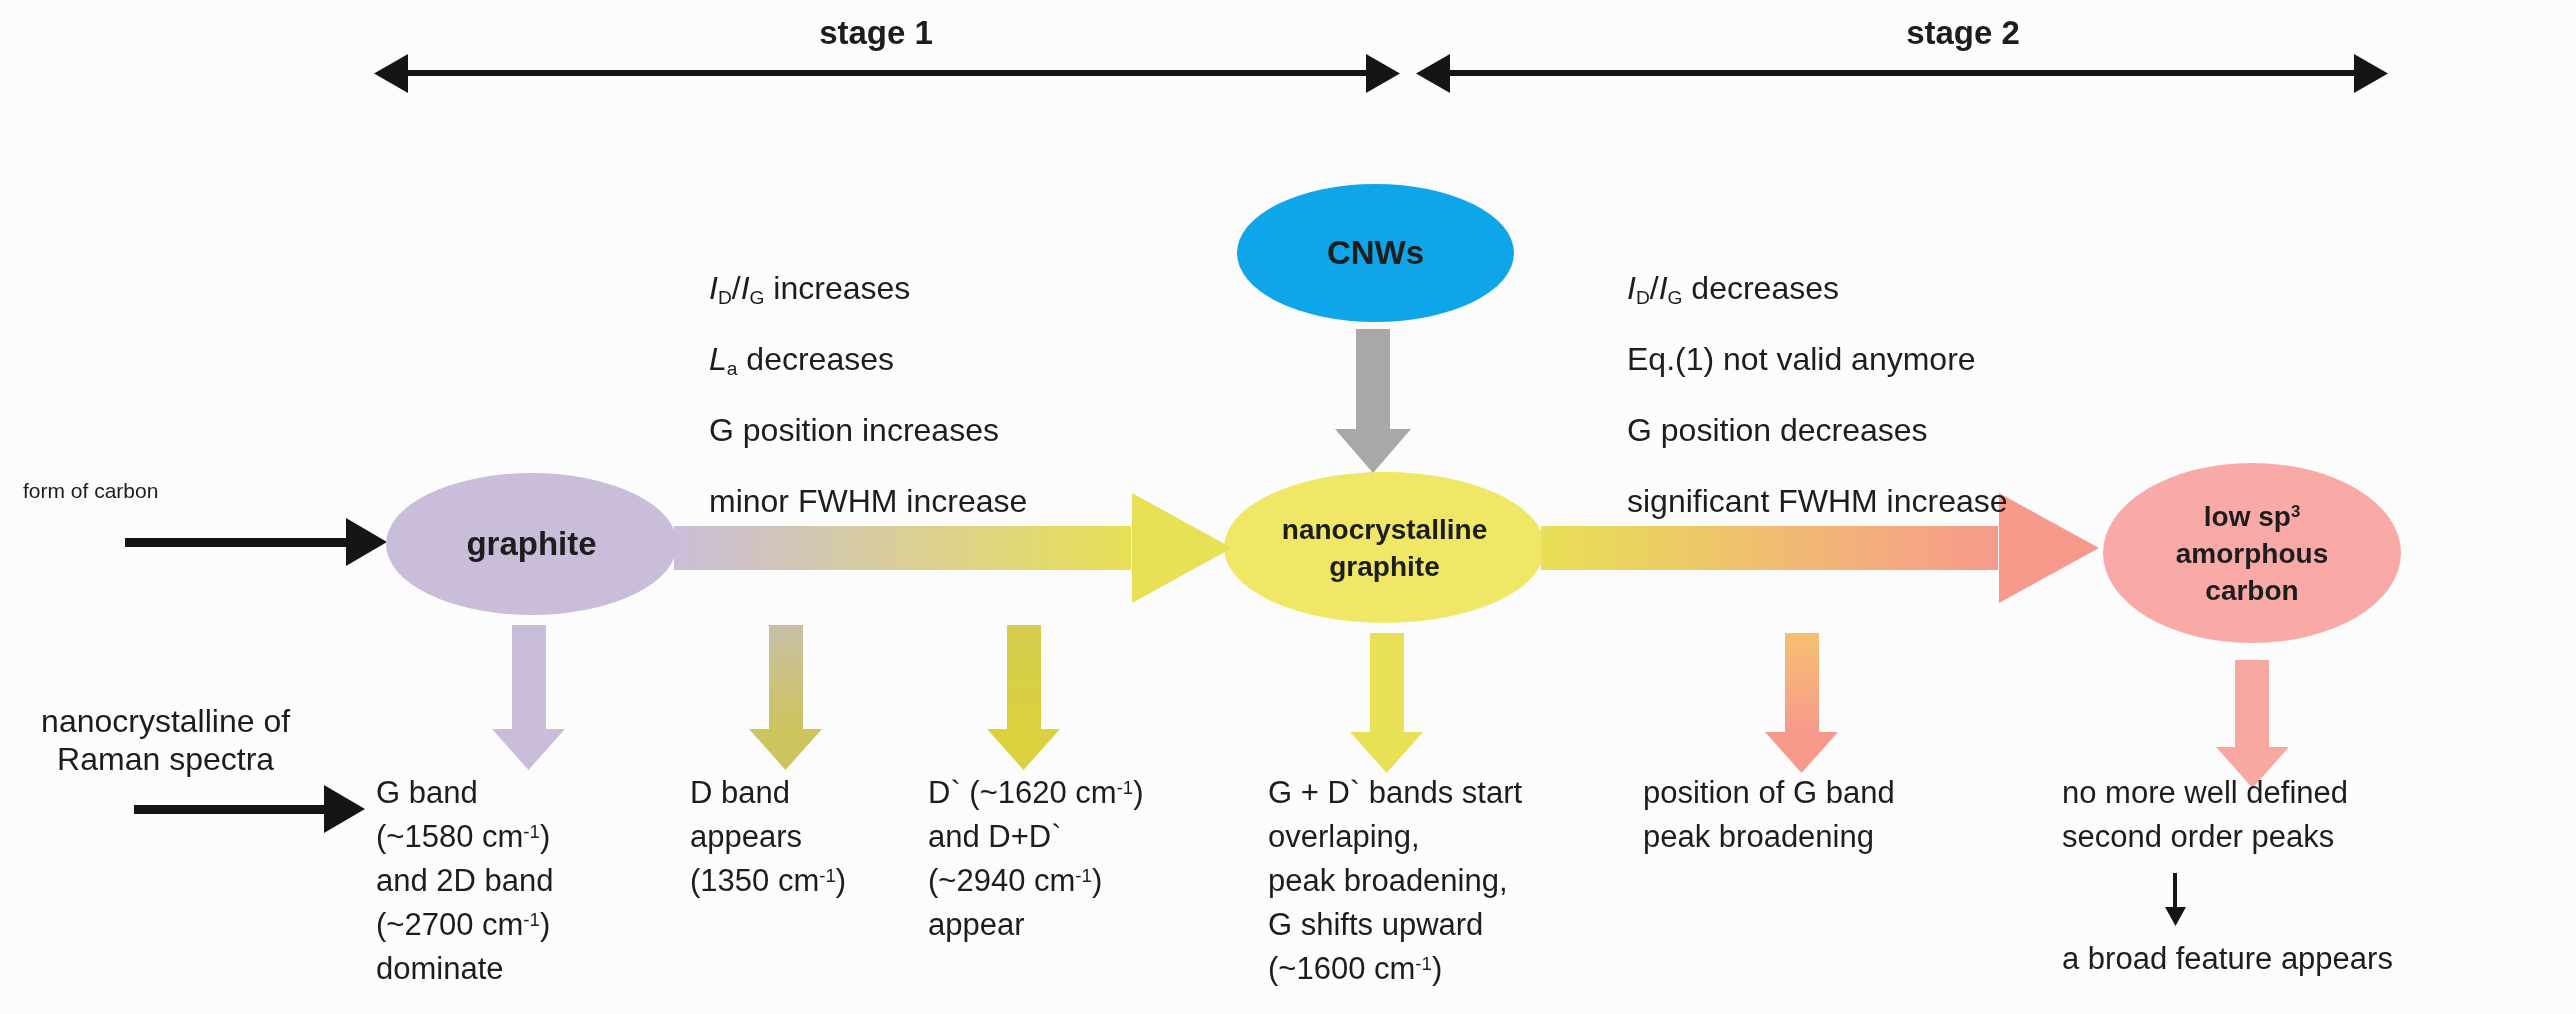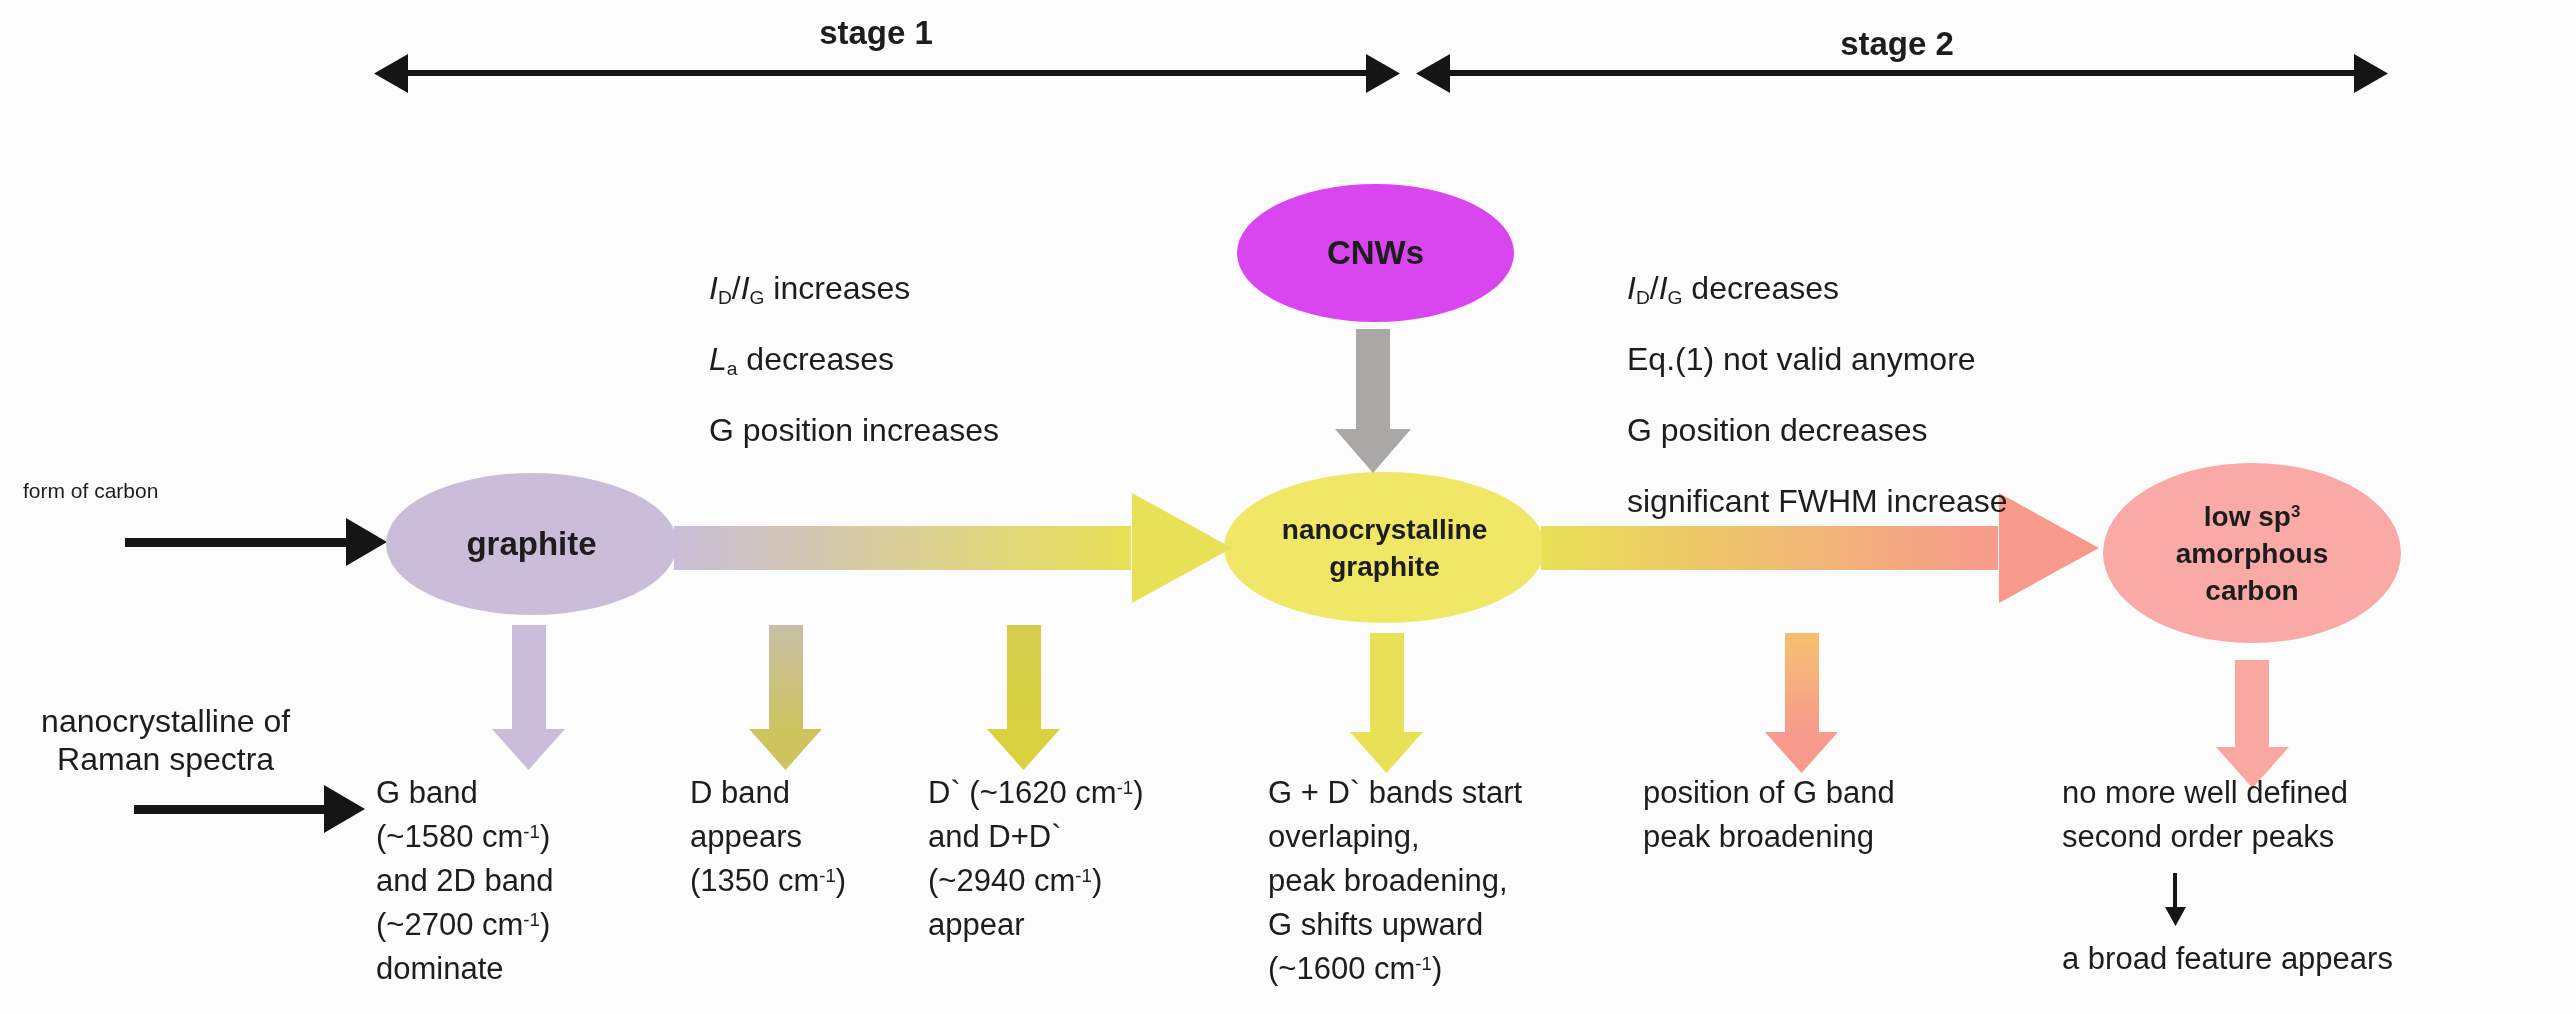--- a/index.html
+++ b/index.html
@@ -29,21 +29,21 @@
   sub{vertical-align:baseline;position:relative;top:0.28em;}
   sup{vertical-align:baseline;position:relative;top:-0.5em;}
   i{font-style:italic;}
 </style>
 </head>
 <body>
 
 <div class="canvas">
 
   <div class="abs stage-label" style="left:735px;top:14px;width:282px;">stage 1</div>
-  <div class="abs stage-label" style="left:1756px;top:14px;width:282px;margin-top:11px;">stage 2</div>
+  <div class="abs stage-label" style="left:1822px;top:14px;width:282px;">stage 2</div>
 
   <div>
     <div class="abs" style="left: 394px; top: 70px; width: 975px; height: 6.3px; background: rgb(21, 21, 21);"></div>
     <div class="abs tri-left" style="left: 374px; top: 54px; width: 34px; height: 39px; background: rgb(21, 21, 21);"></div>
     <div class="abs tri-right" style="left: 1366px; top: 54px; width: 34px; height: 39px; background: rgb(21, 21, 21);"></div>
   </div>
 
   <div>
     <div class="abs" style="left: 1437px; top: 70px; width: 918px; height: 6.3px; background: rgb(21, 21, 21);"></div>
     <div class="abs tri-left" style="left: 1416px; top: 54px; width: 34px; height: 39px; background: rgb(21, 21, 21);"></div>
@@ -62,21 +62,21 @@
     </div>
   <div>
     <div class="abs" style="left: 134px; top: 805px; width: 190px; height: 9.1px; background: rgb(21, 21, 21);"></div>
     <div class="abs tri-right" style="left: 324px; top: 785px; width: 41px; height: 48px; background: rgb(21, 21, 21);"></div>
   </div>
 
   <div class="abs ellipse node-1l" style="left: 386px; top: 473px; width: 291px; height: 142px; background: rgb(202, 189, 217);">
       <div class="ln">graphite</div>
     </div>
 
-  <div class="abs ellipse node-1l" style="left: 1237px; top: 184px; width: 277px; height: 138px; background: #d946ef;">
+  <div class="abs ellipse node-1l" style="left: 1237px; top: 184px; width: 277px; height: 138px; background: #0ea5e9;">
       <div class="ln">CNWs</div>
     </div>
 
   <div class="abs ellipse node-ml" style="left: 1224px; top: 472px; width: 321px; height: 151px; background: rgb(240, 231, 103);">
       <div class="ln">nanocrystalline</div>
       <div class="ln">graphite</div>
     </div>
 
   <div class="abs ellipse node-ml" style="left: 2103px; top: 463px; width: 298px; height: 180px; background: rgb(249, 169, 166);">
       <div class="ln">low sp<sup>3</sup></div>
@@ -126,20 +126,21 @@
 
   <div>
     <div class="abs" style="left: 2235px; top: 660px; width: 34px; height: 87px; background: rgb(248, 167, 161);"></div>
     <div class="abs tri-down" style="left: 2216px; top: 747px; width: 73px; height: 41px; background: rgb(248, 167, 161);"></div>
   </div>
 
   <div class="abs changes" style="left:709px;top:253px;">
       <div class="ln"><i>I</i><sub>D</sub>/<i>I</i><sub>G</sub> increases</div>
       <div class="ln"><i>L</i><sub>a</sub> decreases</div>
       <div class="ln">G position increases</div>
+      <div class="ln">minor FWHM increase</div>
     </div>
   <div class="abs changes" style="left:1627px;top:253px;">
       <div class="ln"><i>I</i><sub>D</sub>/<i>I</i><sub>G</sub> decreases</div>
       <div class="ln">Eq.(1) not valid anymore</div>
       <div class="ln">G position decreases</div>
       <div class="ln">significant FWHM increase</div>
     </div>
 
   <div class="abs note" style="left:376px;top:771px;">
       <div class="ln">G band</div>

